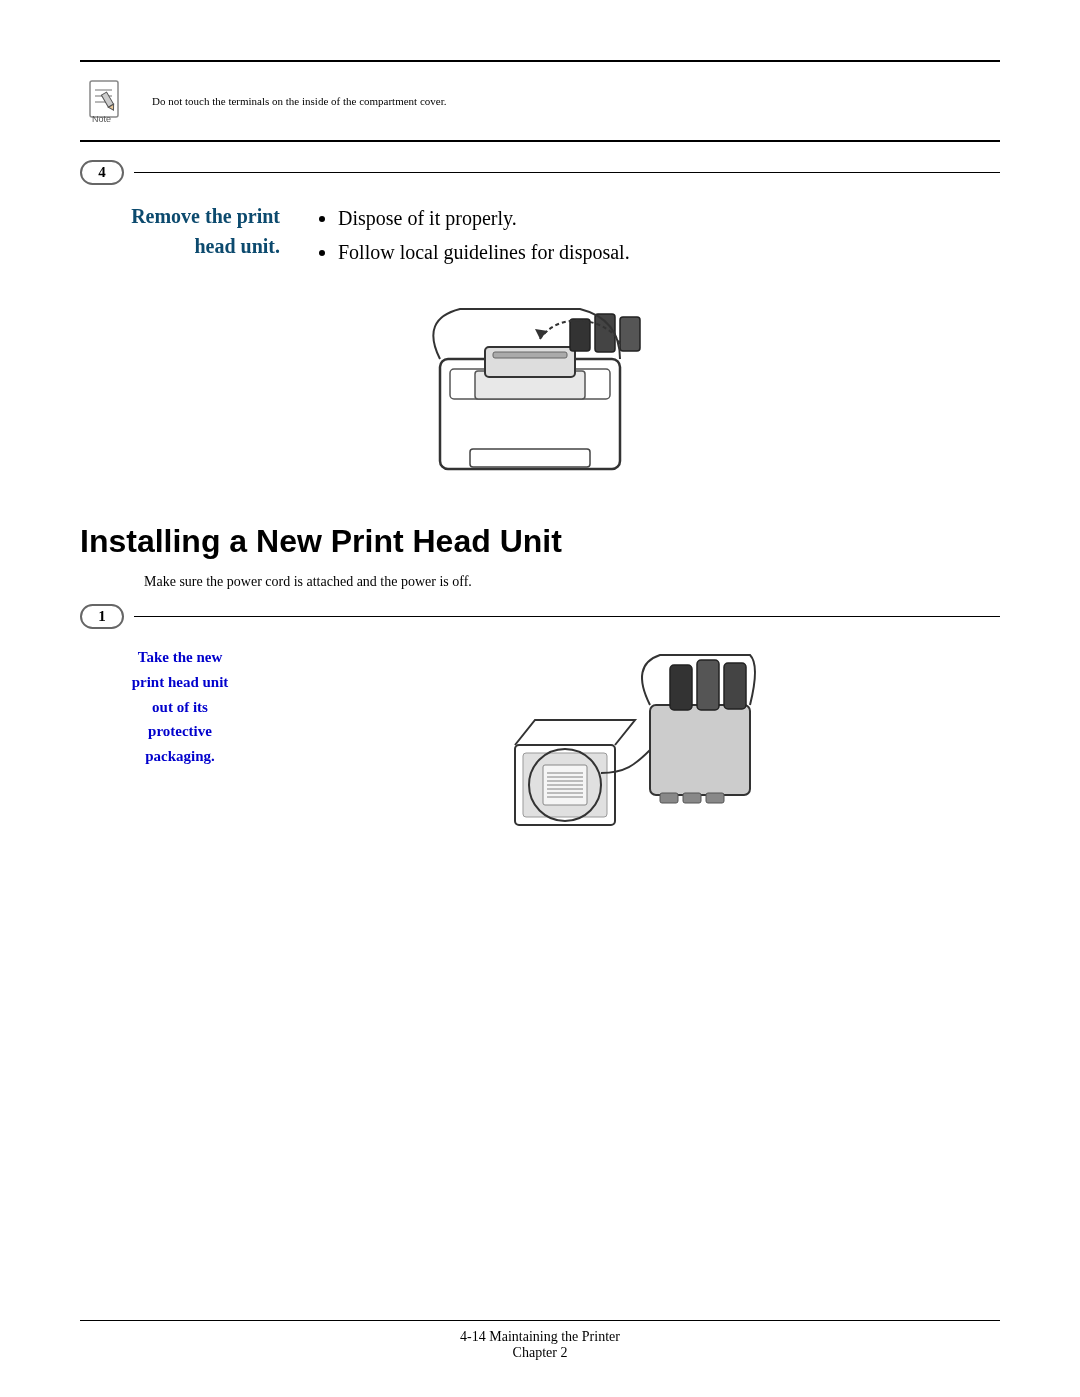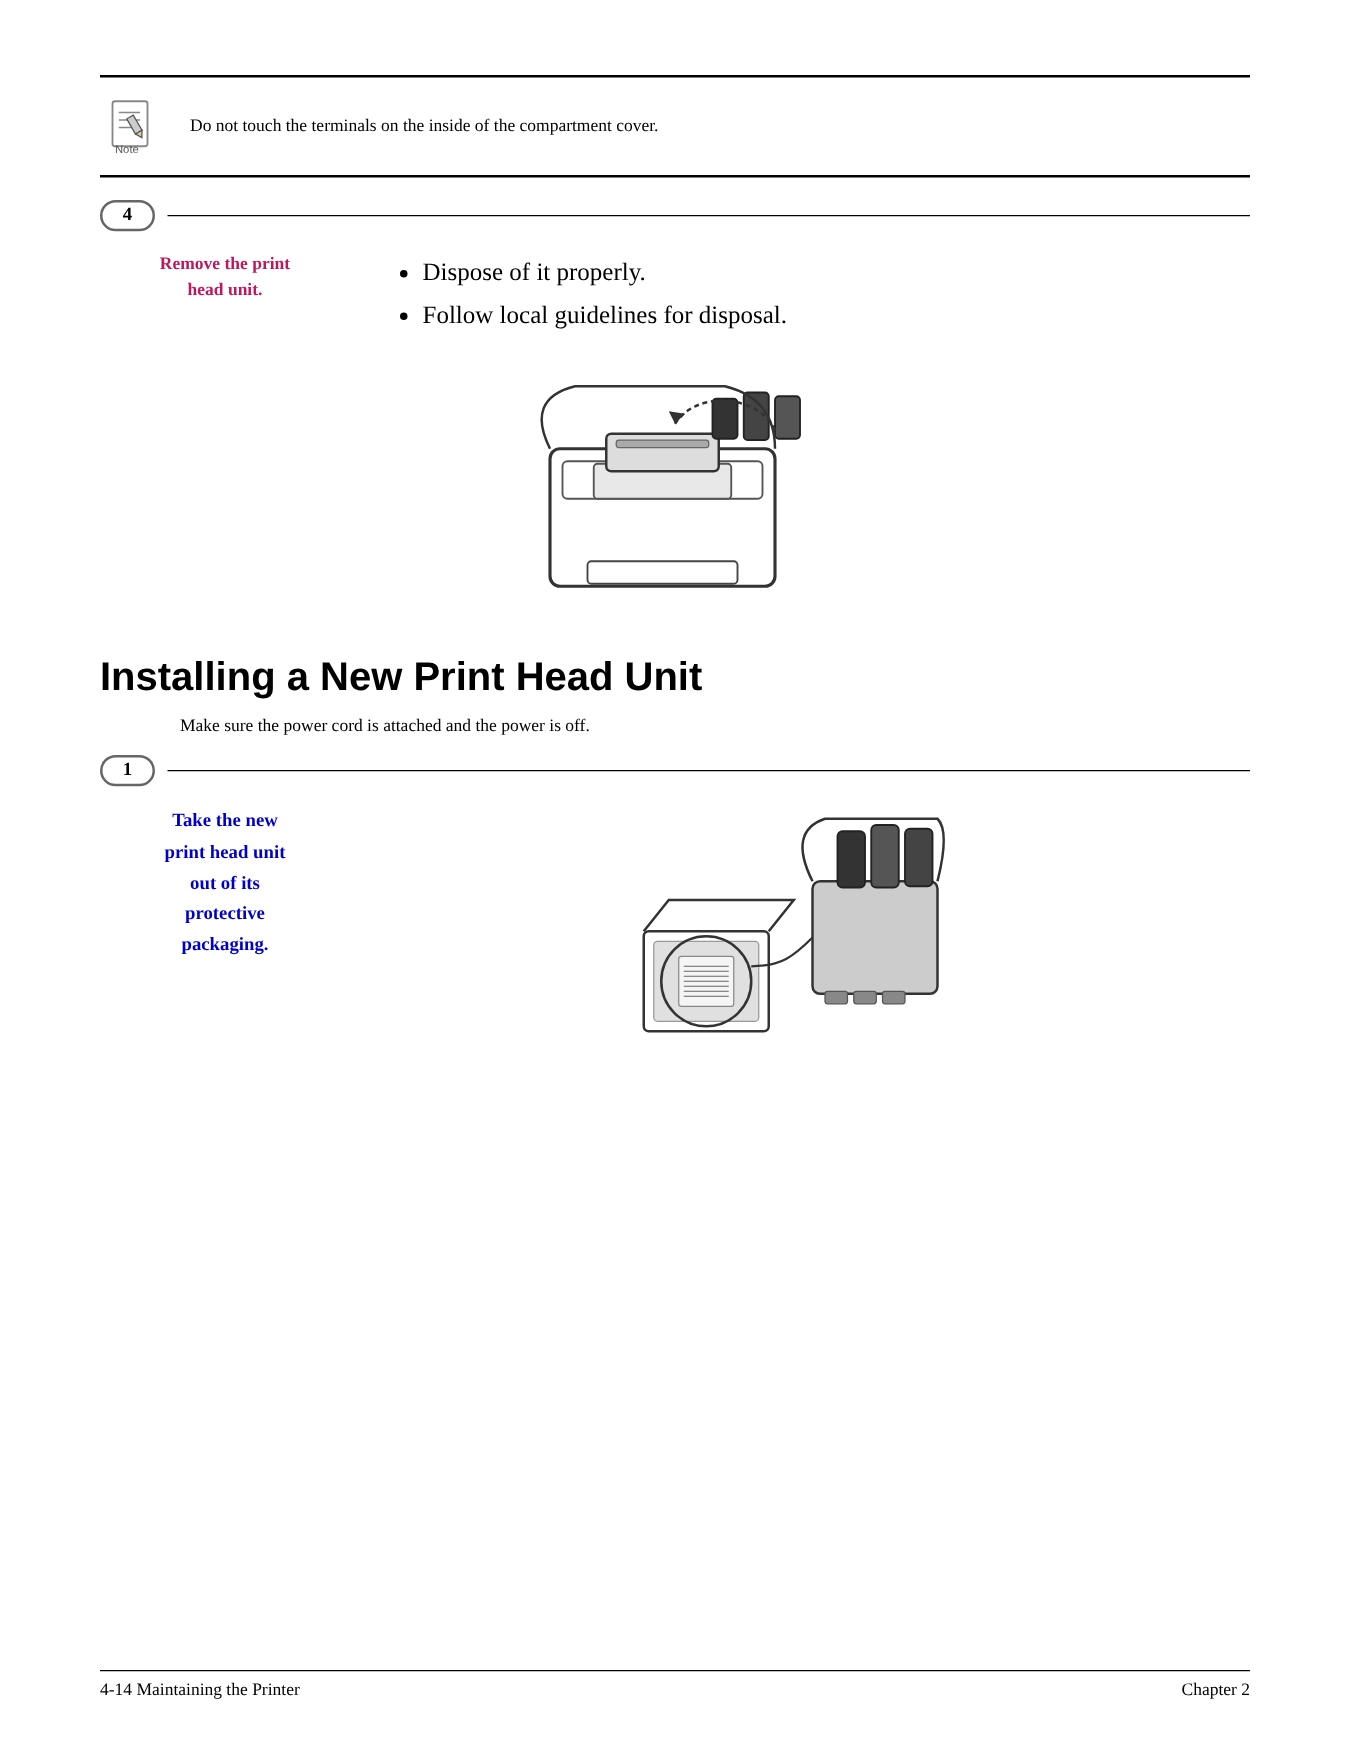--- a/index.html
+++ b/index.html
@@ -48,21 +48,21 @@
     .note-icon {
       width: 54px;
       height: 54px;
       flex-shrink: 0;
       display: flex;
       align-items: center;
       justify-content: center;
     }
 
     .note-text {
-      font-size: 14px;
+      font-size: 11px;
       line-height: 1.5;
     }
 
     .step-line-row {
       display: flex;
       align-items: center;
       margin-bottom: 16px;
     }
 
     .step-badge-inline {
@@ -92,25 +92,25 @@
       margin-top: 12px;
     }
 
     .step4-left {
       width: 200px;
       flex-shrink: 0;
       text-align: center;
     }
 
     .step4-label {
-      color: #be185d;
-      font-size: 14px;
+      color: #0c4a6e;
+      font-size: 20px;
       line-height: 1.5;
       font-weight: bold;
-      text-align: center;
+      text-align: right;
     }
 
     .step4-right {
       flex: 1;
     }
 
     .bullet-list {
       list-style: disc;
       padding-left: 28px;
       font-size: 20px;
@@ -170,20 +170,21 @@
       display: flex;
       justify-content: space-between;
       align-items: center;
       position: absolute;
       bottom: 36px;
       left: 80px;
       right: 80px;
       border-top: 1.5px solid #000;
       padding-top: 8px;
       font-size: 14px;
+      flex-direction: column;
     }
 
     
     .printer-svg {
       display: block;
     }
 
     
   </style>
 </head>

